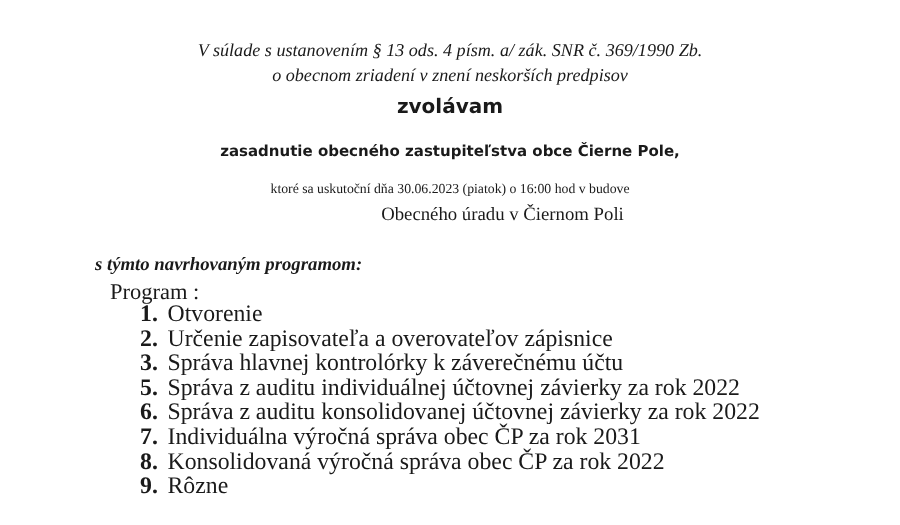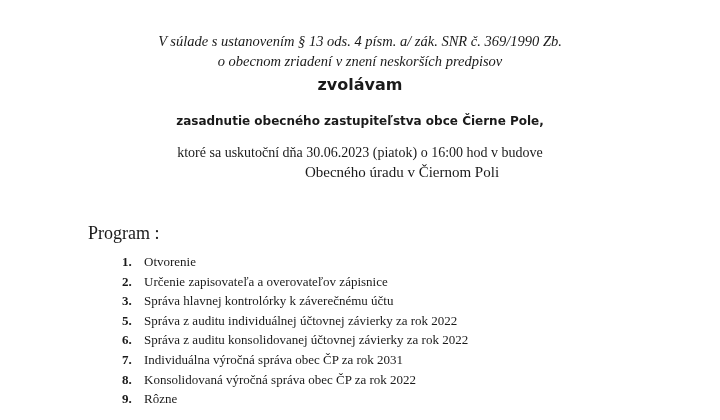--- a/index.html
+++ b/index.html
@@ -6,39 +6,40 @@
     body { width:720px; height:420px; overflow:hidden; position:relative; color:#1a1a1a; }
     .page { position:absolute; left:0; top:0; width:720px; height:420px; }
     .center { position:absolute; left:0; width:720px; text-align:center; white-space:nowrap; }
     .serif { font-family:"Liberation Serif","DejaVu Serif",serif; }
     .sans { font-family:"DejaVu Sans","Liberation Sans",sans-serif; }
     .legal { font-style:italic; font-size:14.5px; }
     .l1 { top:33px; }
     .l2 { top:53px; }
     .convene { top:75px; font-size:16px; font-weight:bold; }
     .title { top:114px; font-size:12px; font-weight:bold; }
-    .when1 { top:145px; font-size:14px; }
+    .when1 { top:145px; font-size:11px; }
     .when2 { top:164px; font-size:15px;padding-left:42px; }
     .program-intro { position:absolute; left:76px; top:204px; font-size:15px; font-weight:bold; font-style:italic; white-space:nowrap; }
     .program-label { position:absolute; left:88px; top:223px; font-size:18px; white-space:nowrap; }
-    .agenda { position:absolute; left:112px; top:242px; margin:10px; padding:0; list-style:none; font-size:13px; }
+    .agenda { position:absolute; left:112px; top:242px; margin:0; padding:0; list-style:none; font-size:19px; }
     .agenda li { height:19.6px; line-height:19.6px; white-space:nowrap; }
     .num { display:inline-block; width:22px; font-weight:bold; }
   </style>
 </head>
 <body>
 
 <div class="page">
   <div class="center serif legal l1">V súlade s ustanovením § 13 ods. 4 písm. a/ zák. SNR č. 369/1990 Zb.</div>
   <div class="center sans convene">zvolávam</div>
   <div class="center serif legal l2">o obecnom zriadení v znení neskorších predpisov</div>
   <div class="center sans title">zasadnutie obecného zastupiteľstva obce Čierne Pole,</div>
   <div class="center serif when1">ktoré sa uskutoční dňa 30.06.2023 (piatok) o 16:00 hod v budove</div>
   <div class="center serif when2">Obecného úradu v Čiernom Poli</div>
 
+  <div class="serif program-intro">s týmto navrhovaným programom:</div>
   <div class="serif program-label">Program :</div>
 
   <ol class="serif agenda">
     <li><span class="num">1.</span><span>Otvorenie</span></li>
     <li><span class="num">2.</span><span>Určenie zapisovateľa a overovateľov zápisnice</span></li>
     <li><span class="num">3.</span><span>Správa hlavnej kontrolórky k záverečnému účtu</span></li>
     <li><span class="num">5.</span><span>Správa z auditu individuálnej účtovnej závierky za rok 2022</span></li>
     <li><span class="num">6.</span><span>Správa z auditu konsolidovanej účtovnej závierky za rok 2022</span></li>
     <li><span class="num">7.</span><span>Individuálna výročná správa obec ČP za rok 2031</span></li>
     <li><span class="num">8.</span><span>Konsolidovaná výročná správa obec ČP za rok 2022</span></li>

